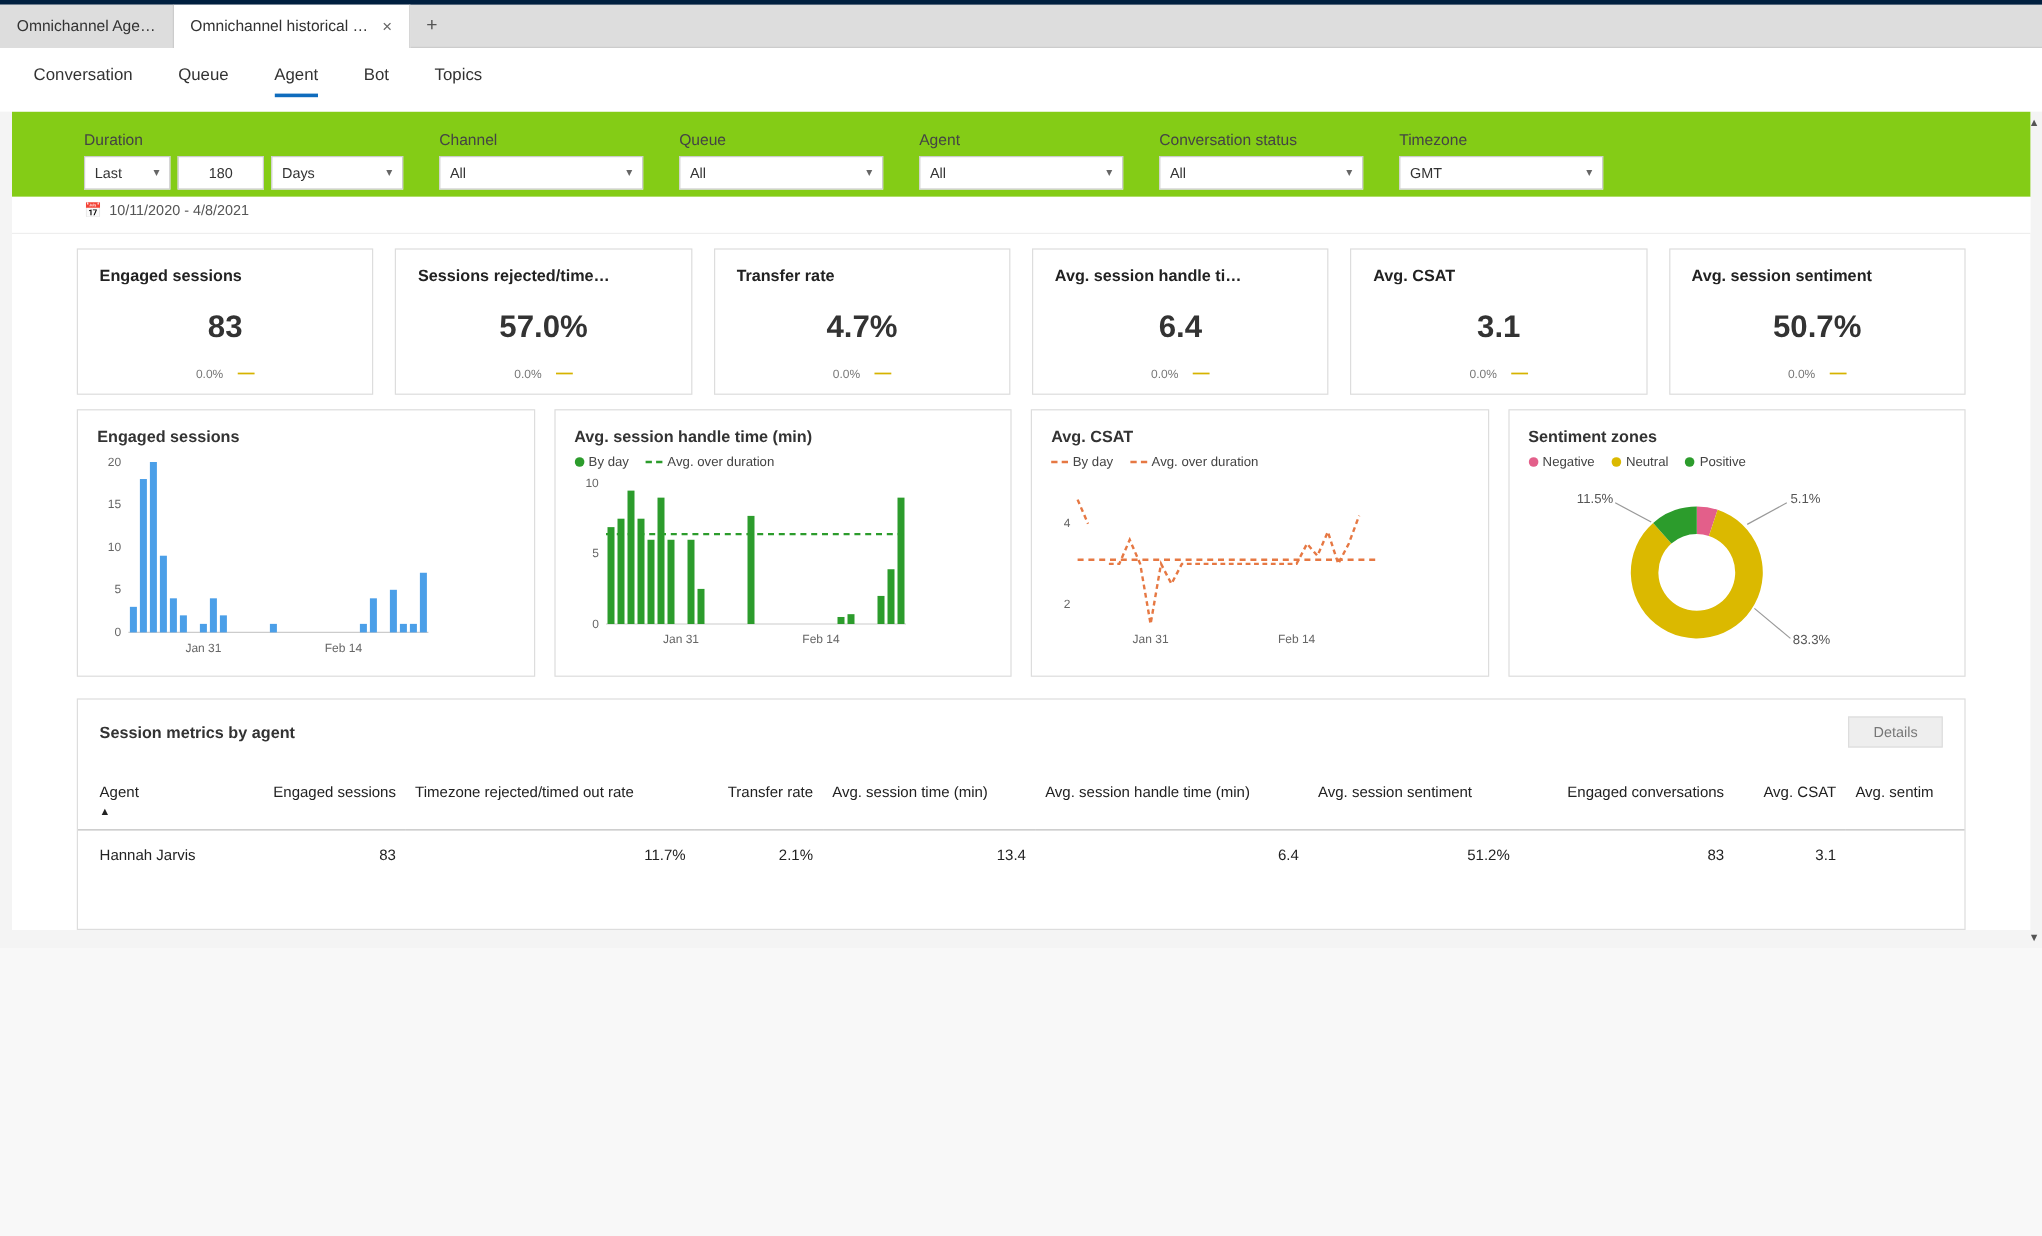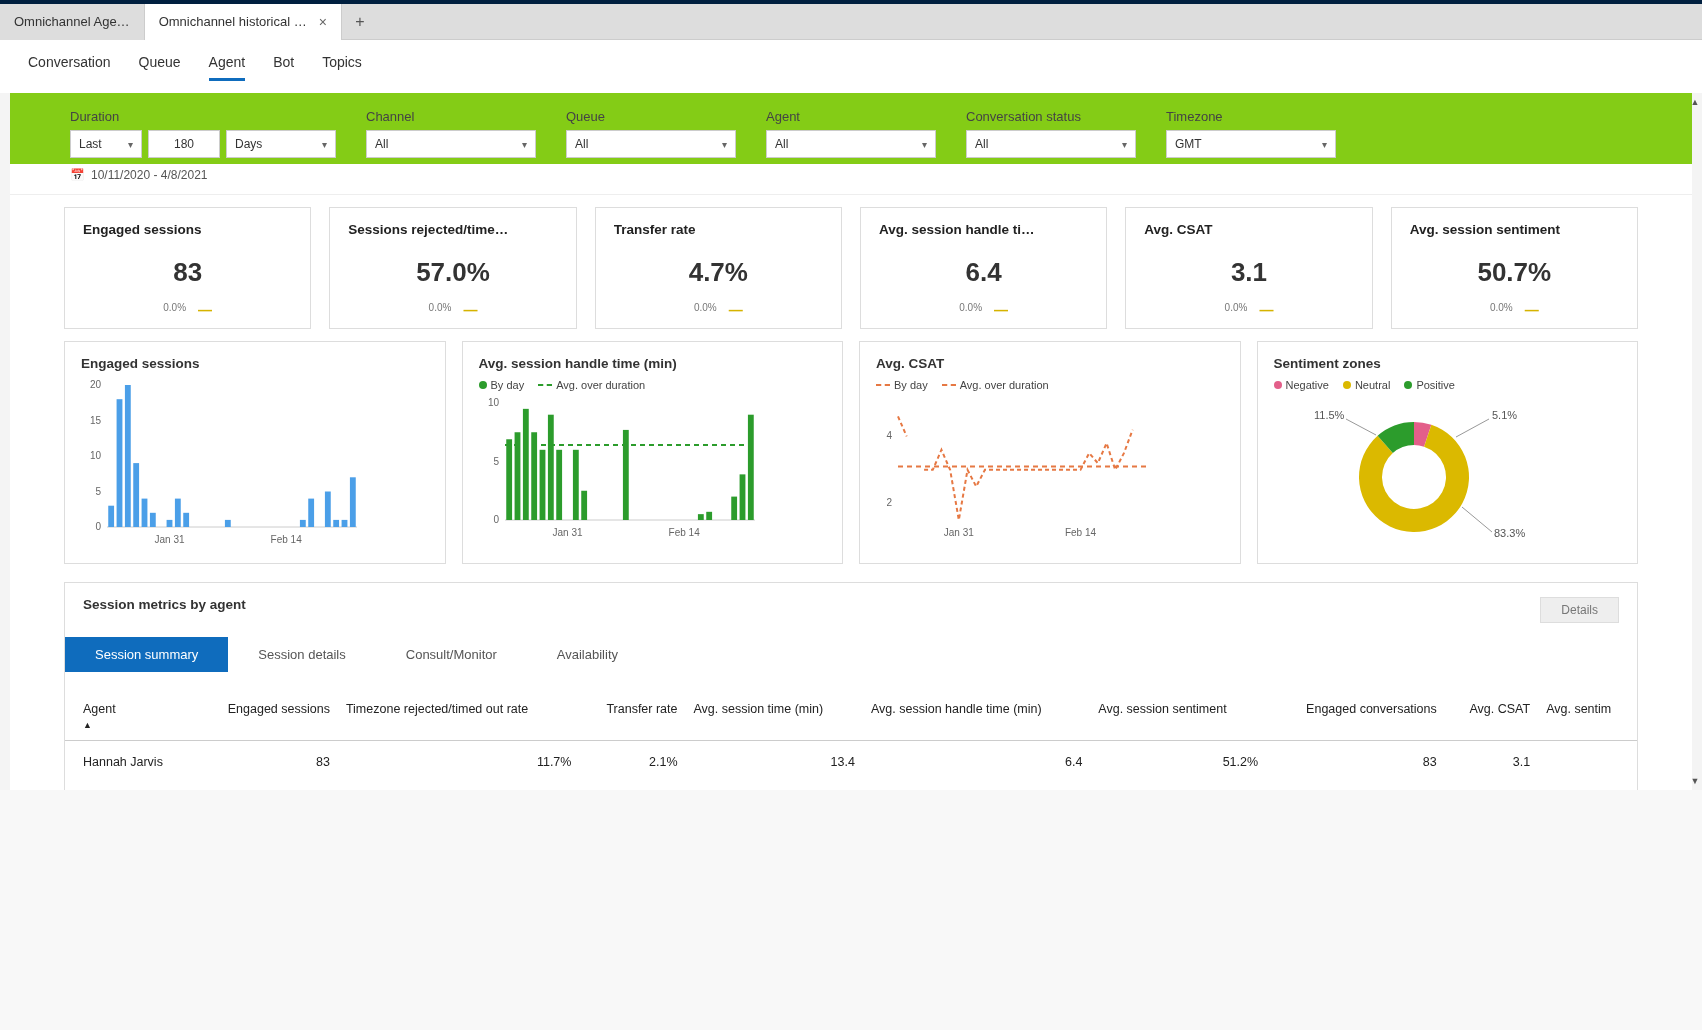--- a/index.html
+++ b/index.html
@@ -7,21 +7,21 @@
 .app { width: 1702px; height: 790px; display:flex; flex-direction:column; overflow:hidden;}
 .topbar { height:4px; background:#001f3f;}
 .tabstrip { display:flex; align-items:center; background:#ddd; height:36px; border-bottom:1px solid #ccc;}
 .tab { height:36px; display:flex; align-items:center; padding:0 14px; font-size:13px; color:#333; cursor:pointer; border-right:1px solid #ccc; max-width:200px;}
 .tab.inactive { background:#ddd; }
 .tab.active { background:#fff; font-weight:400;}
 .tab span.label{ white-space:nowrap; overflow:hidden; text-overflow:ellipsis; max-width:150px;}
 .tab .close { margin-left:10px; font-size:14px; color:#666;}
 .newtab { width:36px; display:flex; align-items:center; justify-content:center; font-size:16px; color:#555; cursor:pointer;}
 .content { flex:1; background:#fff; display:flex; flex-direction:column; overflow:hidden;}
-.pagetabs { display:flex; gap:28px; padding:14px 28px 0 28px;}
+.pagetabs { display:flex; gap:38px; padding:14px 28px 0 28px;}
 .pagetabs .ptab { padding-bottom:8px; cursor:pointer; font-size:14px; color:#333;}
 .pagetabs .ptab.active { border-bottom:3px solid #0f6cbd; }
 .body { flex:1; background:#f4f4f4; margin-top:12px; padding:0 10px; overflow:hidden; position:relative;}
 .body-inner { background:#fff; margin:0; padding:0;}
 .filters { display:flex; gap:30px; padding:16px 60px 6px 60px; background:#84cc16; flex-wrap:wrap;}
 .filter-group{ display:flex; flex-direction:column; gap:6px; min-width:170px;}
 .filter-group.wide{ min-width:260px;}
 .filter-label{ color:#444; font-size:13px;}
 .filter-controls{ display:flex; gap:6px;}
 .selectbox{ height:28px; border:1px solid #ccc; background:#fff; display:flex; align-items:center; padding:4px 8px; font-size:12px; min-width:72px; justify-content:space-between; cursor:pointer; }
@@ -29,40 +29,40 @@
 .selectbox.wnum{ width:56px; justify-content:center;}
 .selectbox.wunit{ width:110px;}
 .selectbox.wfull{ width:170px;}
 .chev{ font-size:10px; color:#666;}
 .daterange{ padding:4px 60px 12px 60px; font-size:12px; color:#555; display:flex; align-items:center; gap:6px; background:#fff; border-bottom:1px solid #eee;}
 .cal-icon{ font-size:12px;}
 .kpi-row{ display:flex; gap:18px; padding:12px 54px; flex-wrap:nowrap;}
 .kpi{ flex:1; background:#fff; border:1px solid #ddd; padding:14px 18px 10px 18px; display:flex; flex-direction:column; min-width:0;}
 .kpi-title{ font-size:13.5px; font-weight:600; color:#222; white-space:nowrap; overflow:hidden; text-overflow:ellipsis;}
 .kpi-value{ font-size:26px; font-weight:600; text-align:center; margin:20px 0 14px 0;}
-.kpi-delta{ display:flex; justify-content:center; align-items:flex-start; gap:12px; font-size:10px; color:#777;}
+.kpi-delta{ display:flex; justify-content:center; align-items:flex-end; gap:12px; font-size:10px; color:#777;}
 .dash{ color:#d6b300; font-weight:800; font-size:14px;}
 .chart-row{ display:flex; gap:16px; padding:0 54px 18px 54px;}
 .chart-card{ background:#fff; border:1px solid #ddd; padding:14px 16px; display:flex; flex-direction:column;}
 .chart-card.c1{ flex:1.05;}
 .chart-card.c2{ flex:1.05;}
 .chart-card.c3{ flex:1.05;}
 .chart-card.c4{ flex:1.05;}
 .chart-title{ font-size:13.5px; font-weight:600; margin-bottom:8px;}
 .legend{ font-size:11px; display:flex; gap:14px; align-items:center; margin-bottom:6px; color:#444;}
 .legend-item{ display:flex; align-items:center; gap:4px;}
 .dot{ width:8px; height:8px; border-radius:50%; display:inline-block;}
 .dashline{ display:inline-block; width:14px; border-top:2px dashed #2c9c2c;}
 .dashline.orange{ border-top:2px dashed #e67843;}
 svg { overflow:visible;}
 .axis-text{ font-size:10px; fill:#666;}
 .tick-line{ stroke:#ccc; stroke-width:1;}
 .donut-label{ font-size:11px; fill:#555;}
 .table-section{ margin:0 54px 20px 54px; background:#fff; border:1px solid #ddd; padding:14px 0 40px 0;}
-.table-header{ display:flex; justify-content:space-between; padding:0 18px;}
+.table-header{ display:flex; align-items:center; justify-content:space-between; padding:0 18px;}
 .table-title{ font-size:13.5px; font-weight:600;}
 .details-btn{ background:#eee; border:1px solid #ddd; padding:5px 20px; font-size:12px; color:#777; cursor:pointer;}
 .table-tabs{ display:flex; margin-top:14px;}
 .ttab{ padding:10px 30px; font-size:13px; cursor:pointer; color:#555;}
 .ttab.active{ background:#0f6cbd; color:#fff;}
 .data-table{ width:100%; border-collapse:collapse; margin-top:20px;}
 .data-table th{ text-align:left; font-weight:400; font-size:12.5px; padding:10px 8px; vertical-align:top; color:#222; border-bottom:1px solid #ccc;}
 .data-table th:first-child{ padding-left:18px;}
 .data-table td{ padding:14px 8px; font-size:12.5px; color:#222;}
 .data-table td:first-child{ padding-left:18px;}
@@ -329,26 +329,20 @@
                 <line x1="188" y1="110" x2="218" y2="135" stroke="#999"></line>
                 <text x="220" y="140" class="donut-label">83.3%</text>
               </svg>
         </div>
       </div>
 
       <div class="table-section">
         <div class="table-header">
           <div class="table-title">Session metrics by agent</div>
           <button class="details-btn">Details</button>
-        </div>
-        <div class="table-tabs">
-          <div class="ttab active">Session summary</div>
-          <div class="ttab">Session details</div>
-          <div class="ttab">Consult/Monitor</div>
-          <div class="ttab">Availability</div>
         </div>
         <table class="data-table">
           <thead>
             <tr>
               <th><span>Agent</span><span class="sort-arrow">▲</span></th>
               <th class="num">Engaged sessions</th>
               <th>Timezone rejected/timed out rate</th>
               <th class="num">Transfer rate</th>
               <th>Avg. session time (min)</th>
               <th>Avg. session handle time (min)</th>

